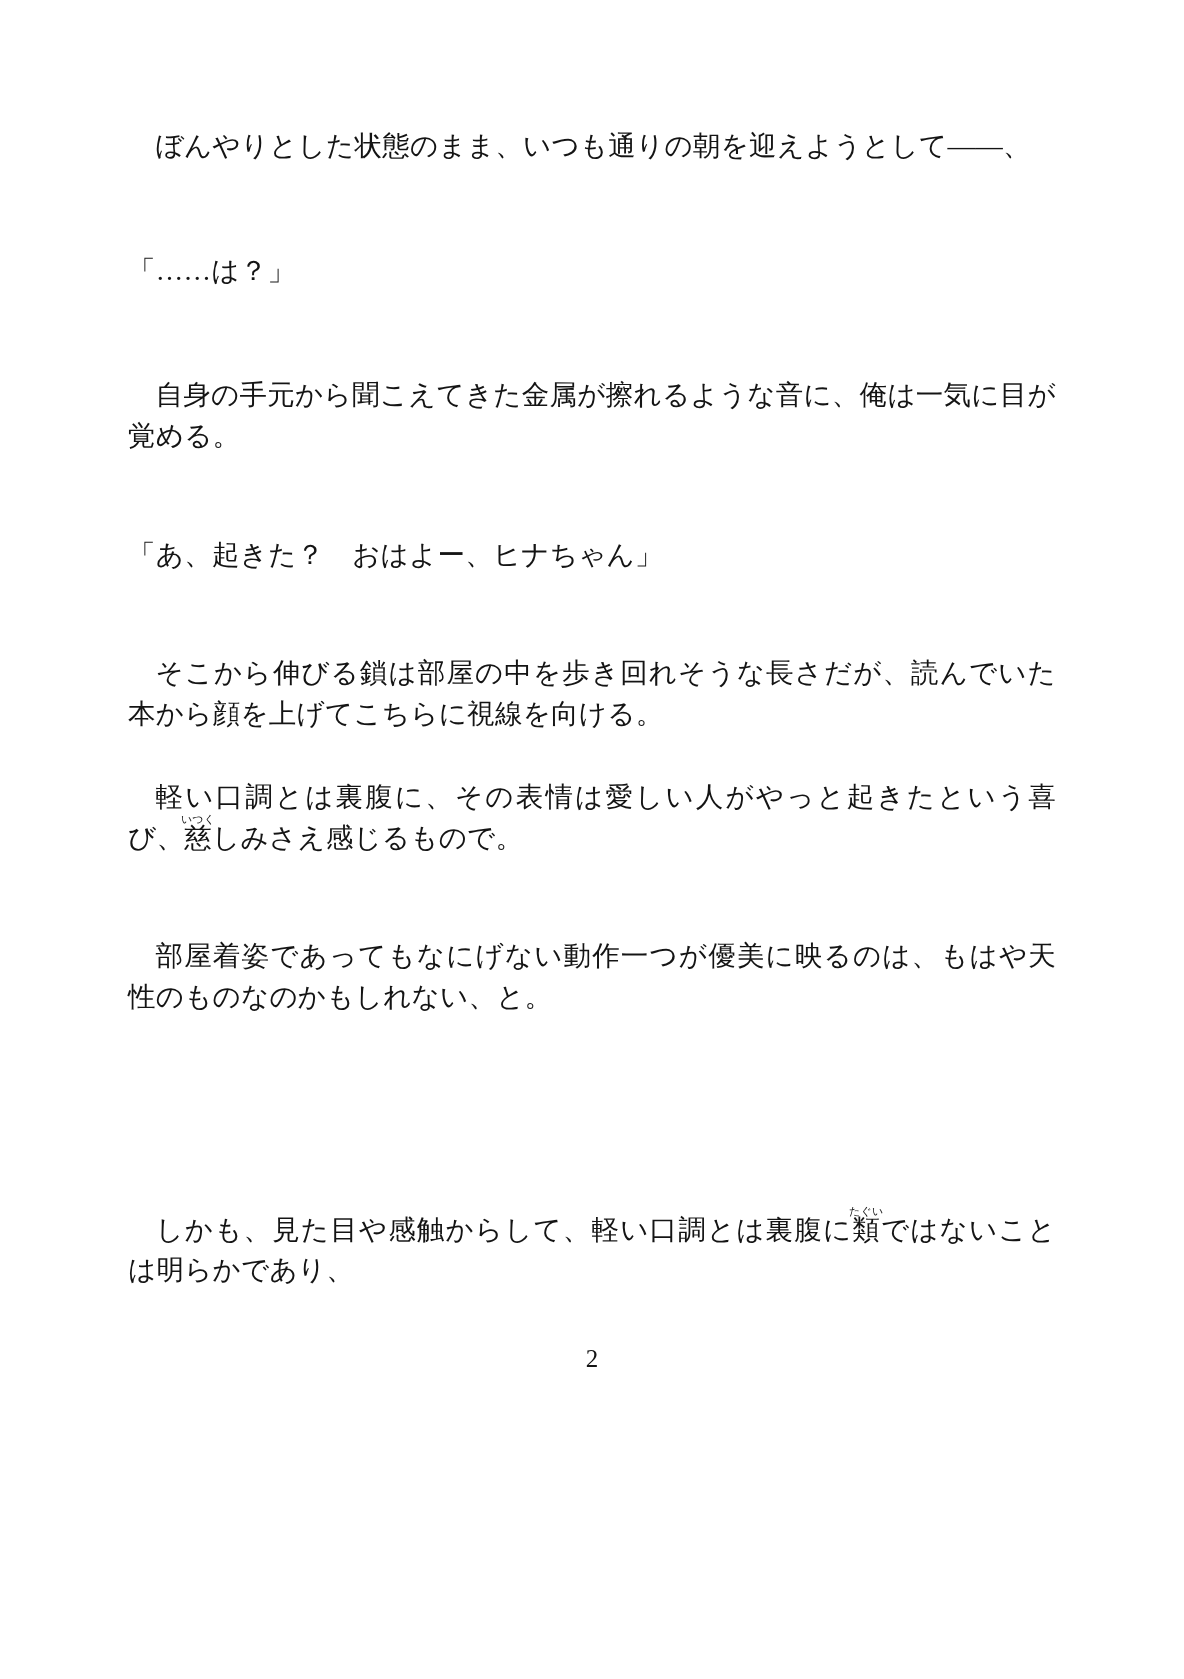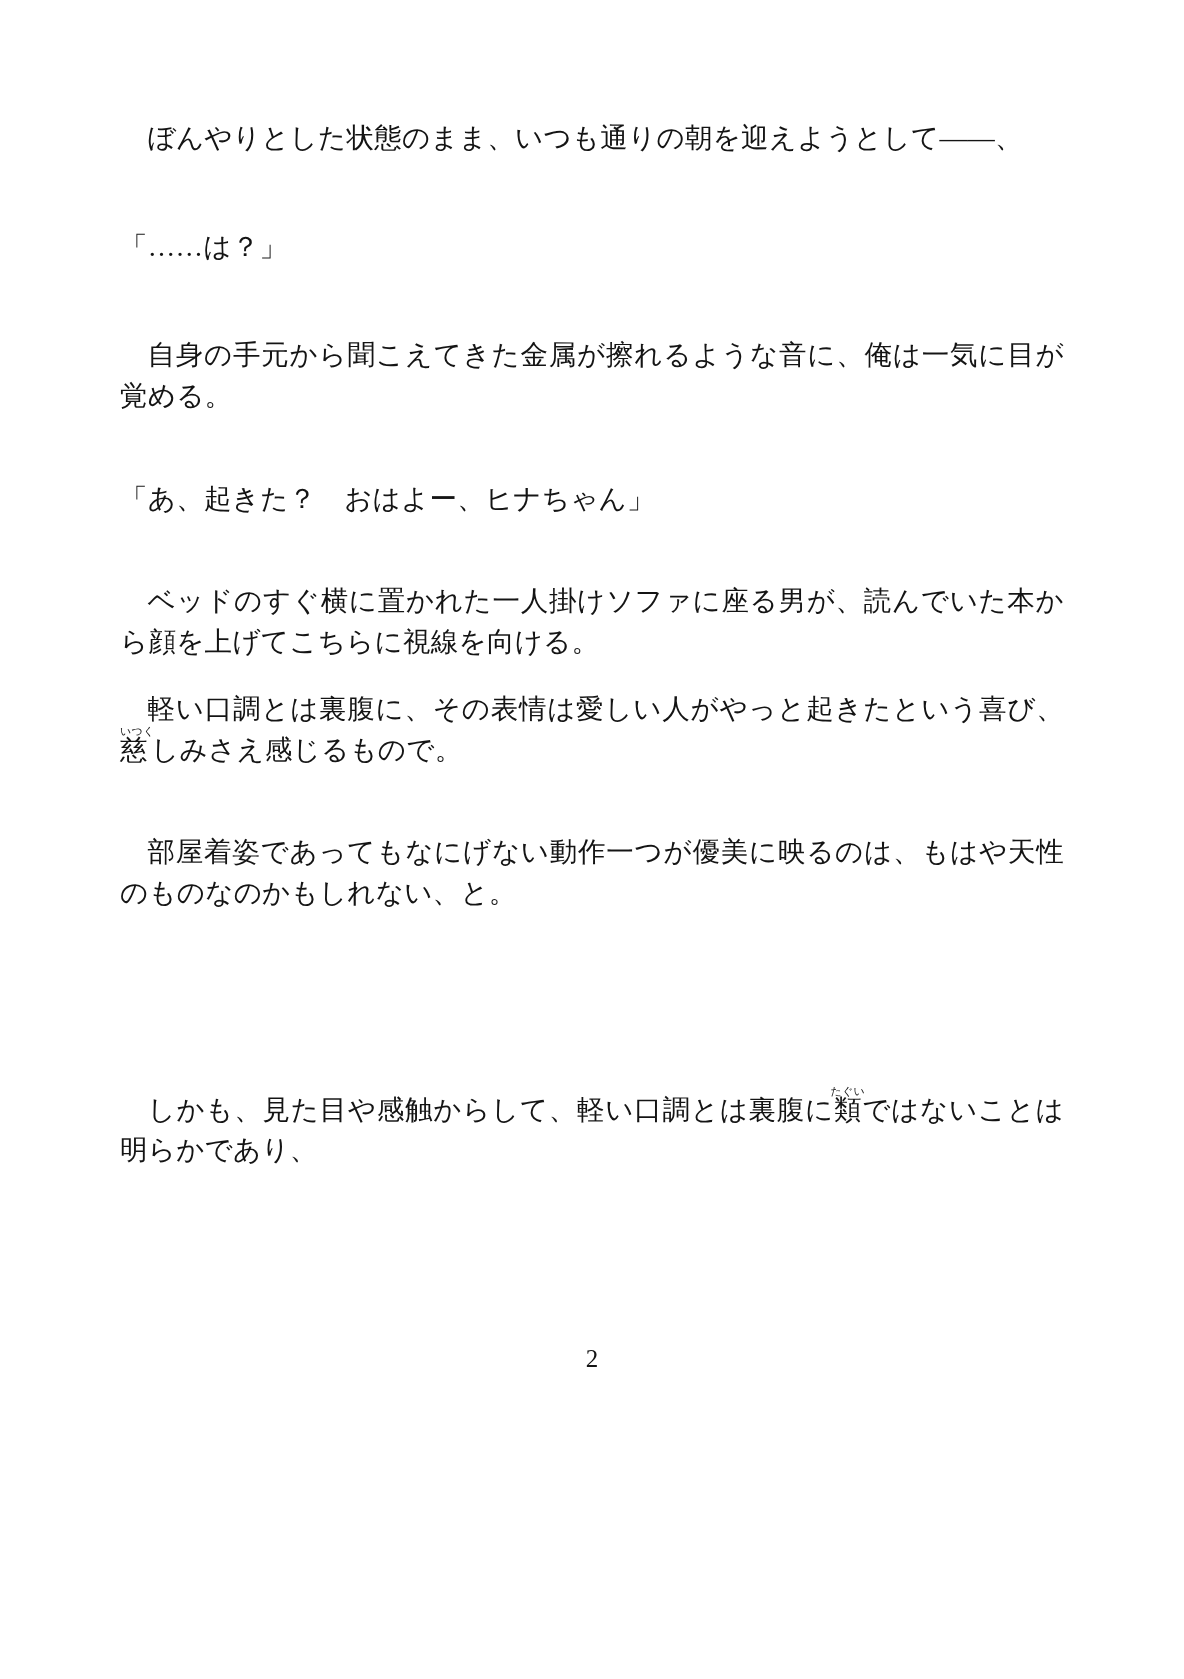--- a/index.html
+++ b/index.html
@@ -17,21 +17,21 @@
     font-family: "Liberation Serif", "DejaVu Serif", serif;
     color: #111111;
   }
   .body-area {
     position: absolute;
     left: 112px;
     top: 110px;
     width: 960px;
   }
   p.para {
-    margin: 8px;
+    margin: 16px;
     font-size: 27.5px;
     line-height: 1.48;
     letter-spacing: 0.01em;
     text-align: justify;
     text-justify: inter-character;
     color: #141414;
   }
   p.indent {
     text-indent: 1em;
   }
@@ -70,21 +70,21 @@
     <div class="gap-lg"></div>
     <p class="para">「……は？」</p>
 
     <div class="gap-lg"></div>
     <p class="para indent">自身の手元から聞こえてきた金属が擦れるような音に、俺は一気に目が覚める。</p>
 
     <div class="gap-md"></div>
     <p class="para">「あ、起きた？　おはよー、ヒナちゃん」</p>
 
     <div class="gap-md"></div>
-    <p class="para indent">ベッドのすぐ横に置かれた一人掛けソファに座る男が、読んでいた本から顔を上げてこちらに視線を向ける。</p>
+    <p class="para indent">そこから伸びる鎖は部屋の中を歩き回れそうな長さだが、読んでいた本から顔を上げてこちらに視線を向ける。</p>
 
     <div class="gap-sm"></div>
     <p class="para indent"><span>軽い口調とは裏腹に、その表情は愛しい人がやっと起きたという喜び、</span><ruby><span>慈</span><rt>いつく</rt></ruby><span>しみさえ感じるもので。</span></p>
 
     <div class="gap-md"></div>
     <p class="para indent">部屋着姿であってもなにげない動作一つが優美に映るのは、もはや天性のものなのかもしれない、と。</p>
 
     <div class="gap-lg"></div>
 
     <div class="gap-lg"></div>

